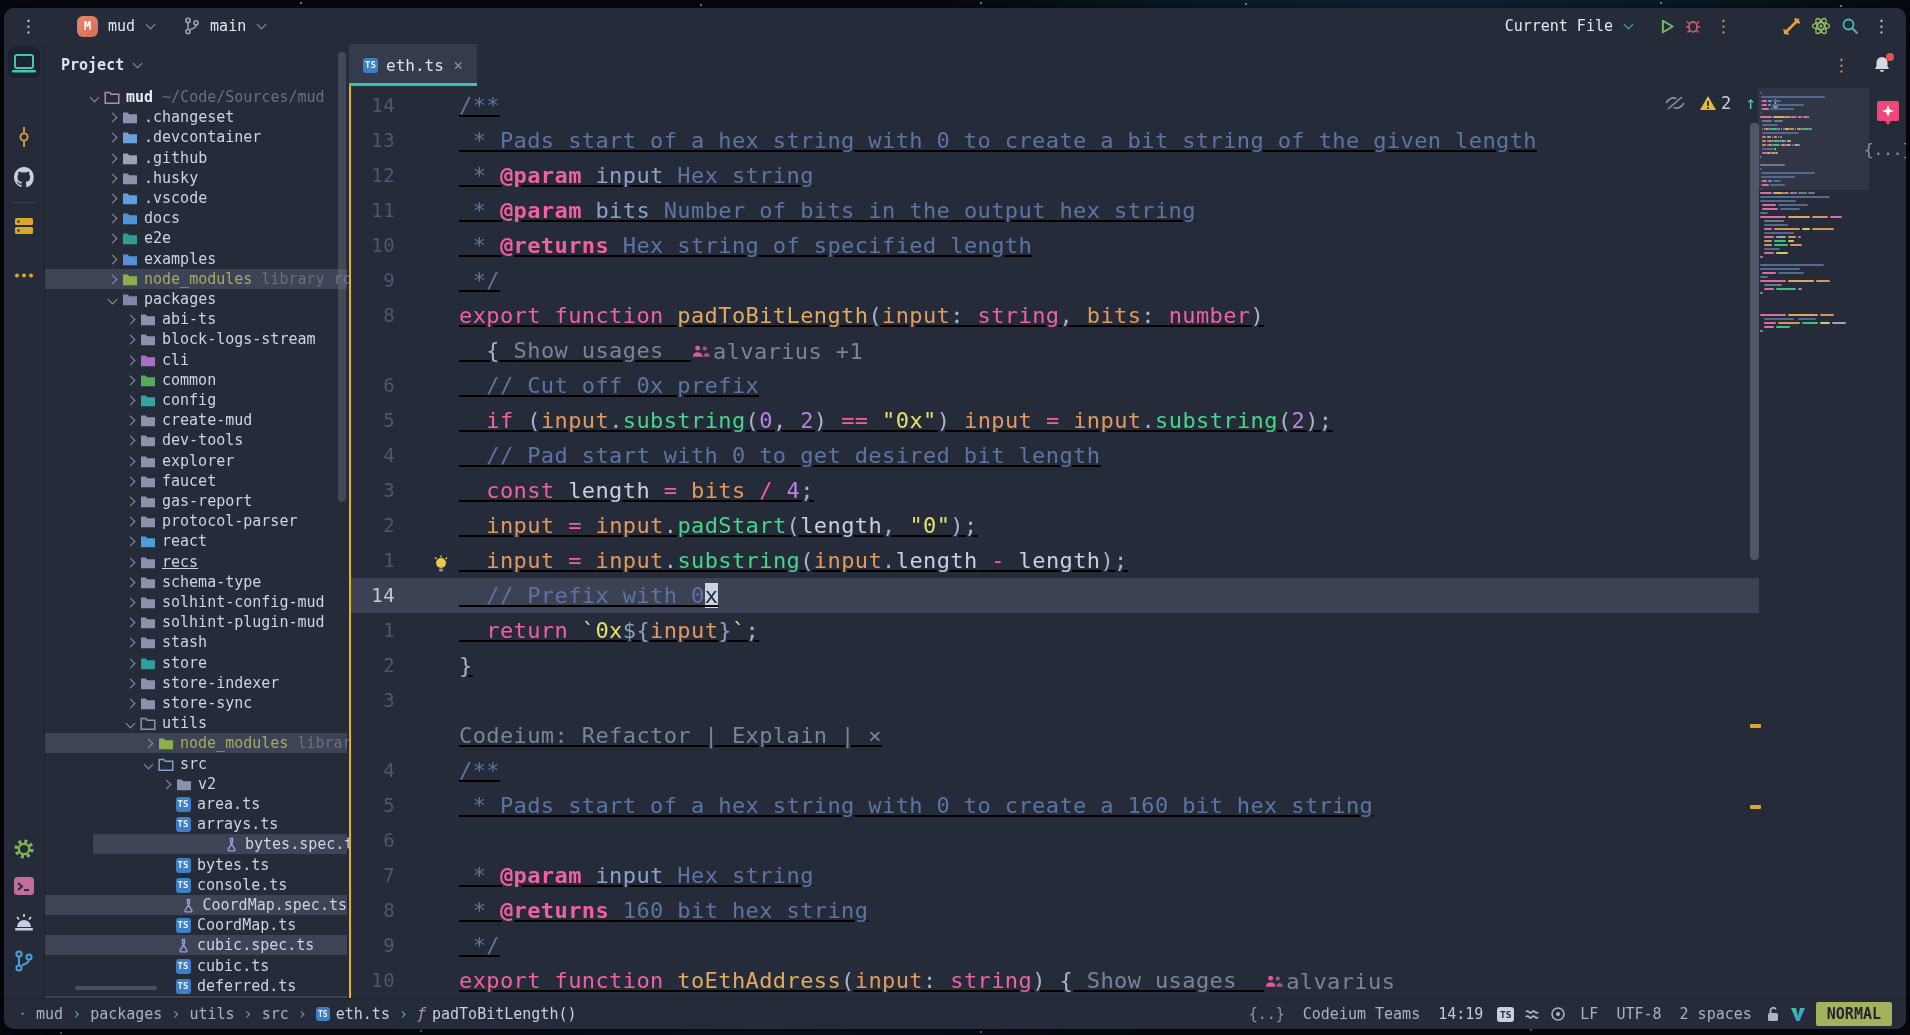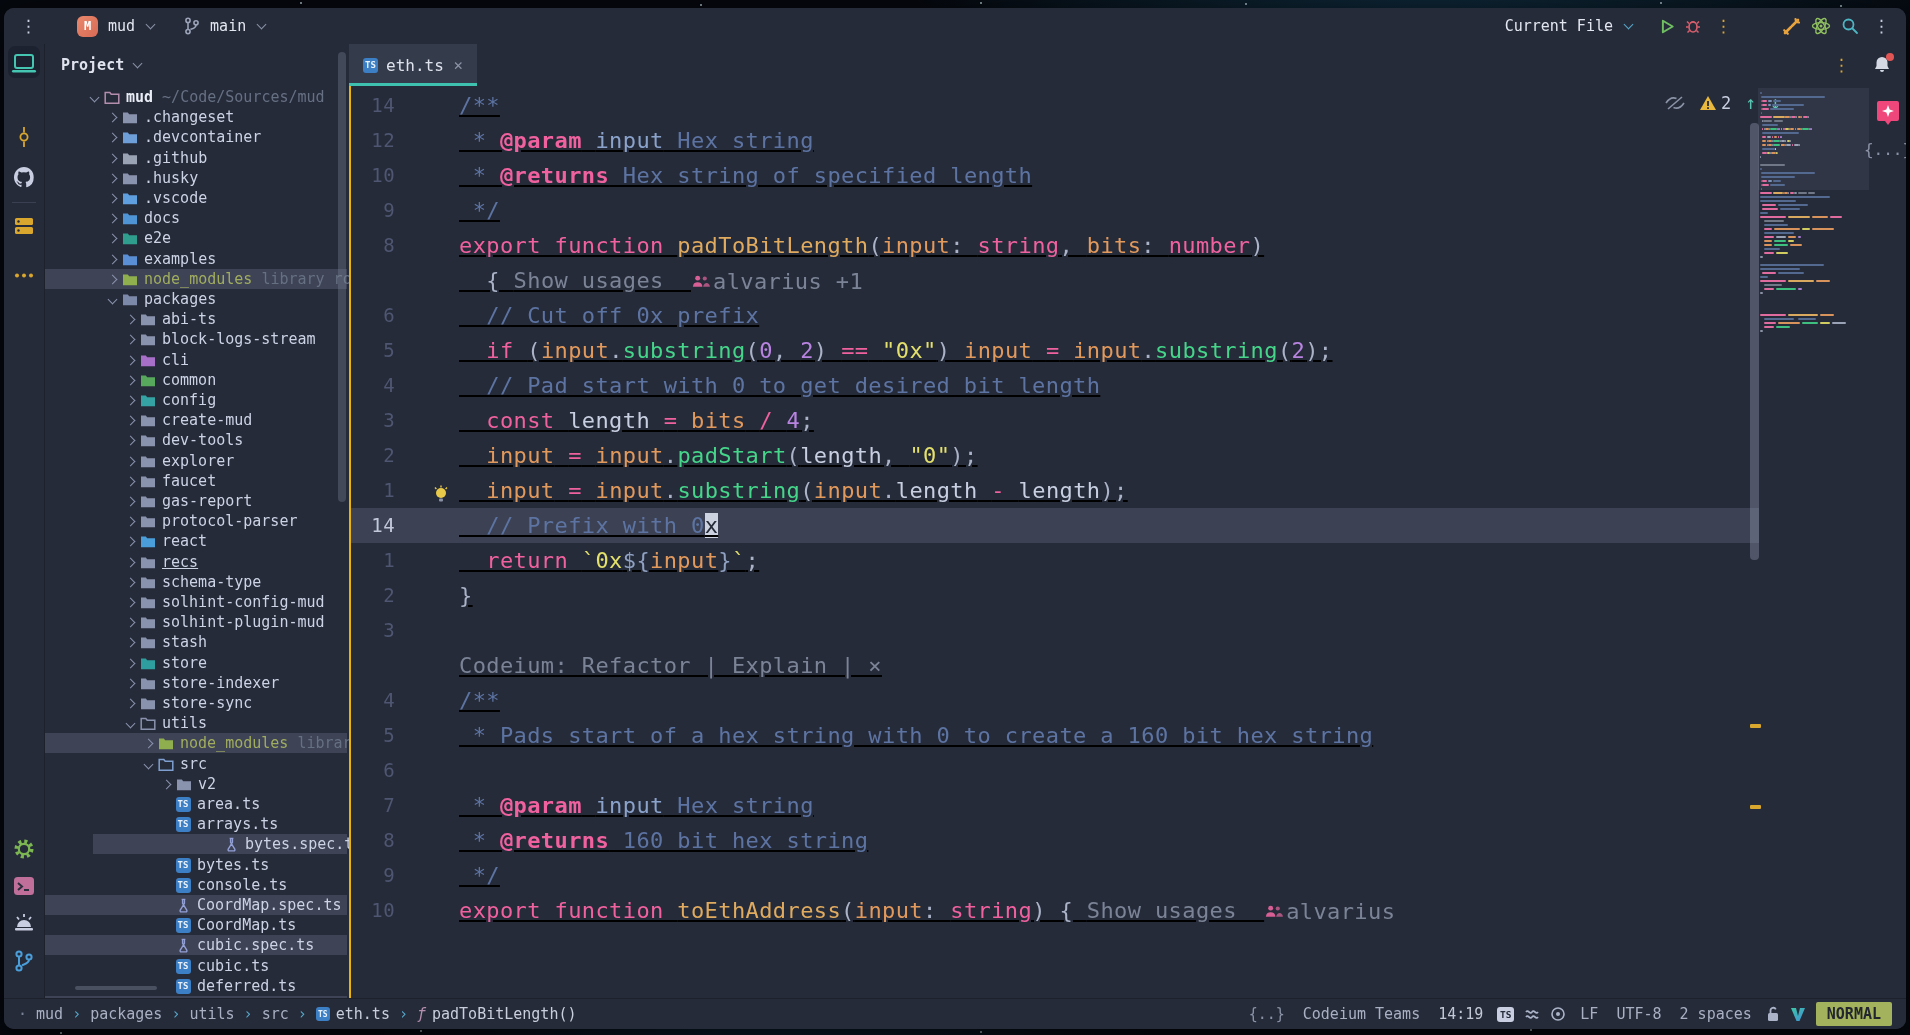--- a/index.html
+++ b/index.html
@@ -613,21 +613,21 @@
             <span>bytes.ts</span>
           </div>
           <div class="trow" style="top: 789px;">
             <span style="display: inline-block; width: 118px; flex: 0 0 auto;"></span>
             <span class="tchev none"></span>
             <span class="ticon">
               <span class="tsic">TS</span>
             </span>
             <span>console.ts</span>
           </div>
-          <div class="trow sel" style="top: 809px;">
+          <div class="trow sel" style="top: 809px; justify-content: flex-end;">
             <span style="display: inline-block; width: 118px; flex: 0 0 auto;"></span>
             <span class="tchev none"></span>
             <span class="ticon">
               <svg width="15" height="15" viewBox="0 0 16 16">
                 <path d="M6 1.5h4M7 1.5v4.2L11.5 13a1.2 1.2 0 0 1-1 1.8h-5a1.2 1.2 0 0 1-1-1.8L9 5.7V1.5" fill="none" stroke="#93a0d8" stroke-width="1.5"></path>
               </svg>
             </span>
             <span>CoordMap.spec.ts</span>
           </div>
           <div class="trow" style="top: 829px;">
@@ -687,21 +687,23 @@
             <svg width="20" height="20" viewBox="0 0 20 20">
                 <path d="M10 2a5.5 5.5 0 0 0-5.5 5.5V11L3 14h14l-1.5-3V7.5A5.5 5.5 0 0 0 10 2z" fill="#d4d9e4"></path>
                 <path d="M8 15a2 2 0 0 0 4 0z" fill="#d4d9e4"></path>
               </svg>
             <span class="bell-dot"></span>
           </span>
         </div>
       </div>
       <div class="code" id="code">
         <div class="crow"><span class="lnum">14</span><span class="sc">/**</span></div>
+          <div class="crow"><span class="lnum">13</span><span class="sc"> * Pads start of a hex string with 0 to create a bit string of the given length</span></div>
           <div class="crow"><span class="lnum">12</span><span class="sc"> * </span><span class="st">@param</span><span class="sc"> </span><span class="spn">input</span><span class="sc"> Hex string</span></div>
+          <div class="crow"><span class="lnum">11</span><span class="sc"> * </span><span class="st">@param</span><span class="sc"> </span><span class="spn">bits</span><span class="sc"> Number of bits in the output hex string</span></div>
           <div class="crow"><span class="lnum">10</span><span class="sc"> * </span><span class="st">@returns</span><span class="sc"> Hex string of specified length</span></div>
           <div class="crow"><span class="lnum">9</span><span class="sc"> */</span></div>
           <div class="crow"><span class="lnum">8</span><span class="sk">export function </span><span class="sf">padToBitLength</span><span class="sp">(</span><span class="sv">input</span><span class="sp">: </span><span class="sk">string</span><span class="sp">, </span><span class="sv">bits</span><span class="sp">: </span><span class="sk">number</span><span class="sp">)</span></div>
           <div class="crow"><span class="lnum"></span><span class="sp">  { </span><span class="si">Show usages  </span><span class="users su"><svg width="19" height="14" viewBox="0 0 20 14">
                 <circle cx="7" cy="4" r="2.6" fill="#d85f96"></circle>
                 <path d="M2 13c0-3 2.2-4.6 5-4.6s5 1.6 5 4.6z" fill="#d85f96"></path>
                 <circle cx="14.5" cy="4.4" r="2.2" fill="#a95580"></circle>
                 <path d="M12.8 13c.3-2.6 2-4 3.7-4 1.6 0 3.1 1.2 3.4 4z" fill="#a95580"></path>
               </svg><span>alvarius +1</span></span></div>
           <div class="crow"><span class="lnum">6</span><span class="sc">  // Cut off 0x prefix</span></div>

